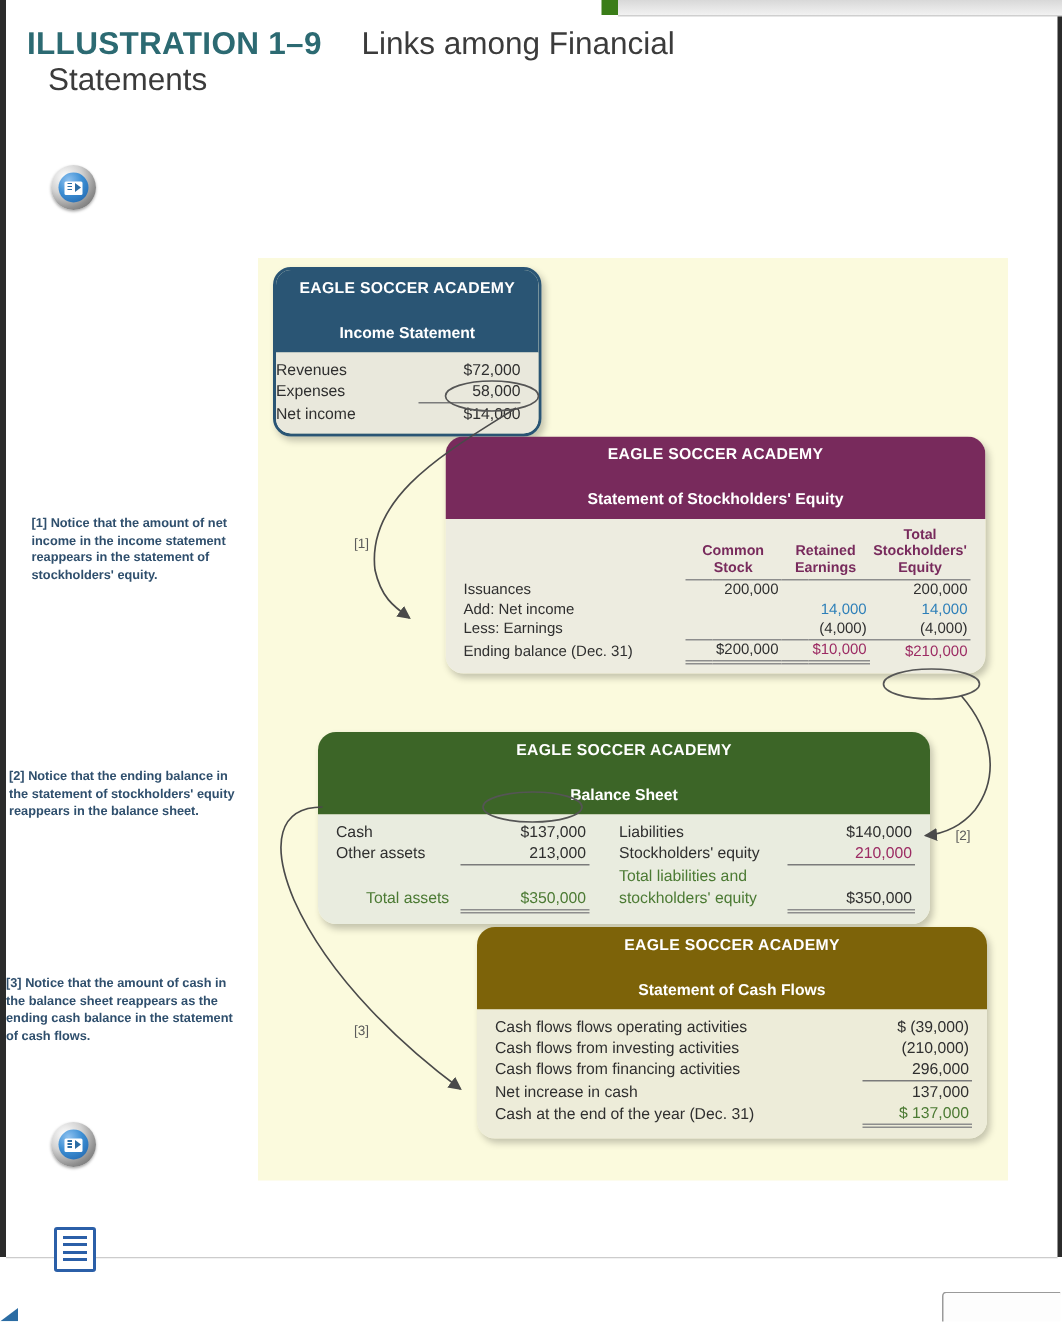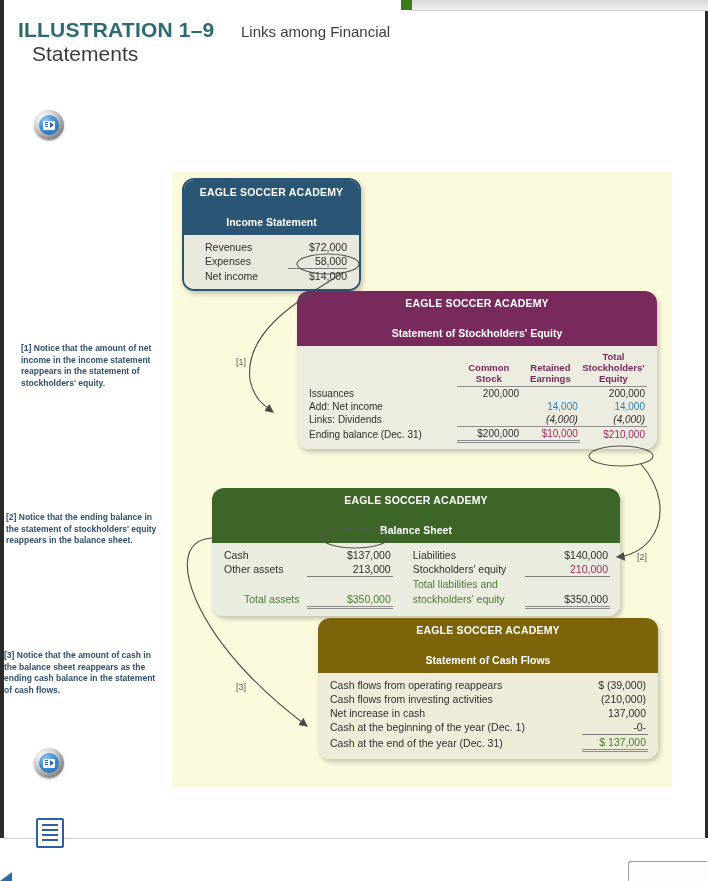--- a/index.html
+++ b/index.html
@@ -20,21 +20,21 @@
   #bottom-hr{position:absolute;left:4px;top:838px;width:701px;height:1px;background:#cccccc;}
   #bottom-panel{position:absolute;left:4px;top:839px;width:701px;height:42px;background:#ffffff;}
   #bottom-box{position:absolute;left:628px;top:861px;width:78px;height:22px;
       border:1px solid #9a9a9a;border-bottom:none;border-right:none;background:#fdfdfd;border-radius:3px 0 0 0;}
   #bottom-blue-mark{position:absolute;left:0px;top:872px;width:12px;height:9px;background:#2b6ca3;
       clip-path:polygon(0 100%,100% 0,100% 100%);}
 
   
   #title-wrap{position:absolute;left:18px;top:18px;width:640px;}
   .t-illus{font-size:21px;font-weight:bold;color:#2c6a72;letter-spacing:.2px;}
-  .t-rest{font-size:15px;color:#3b3b3b;font-weight:400;}
+  .t-rest{font-size:21px;color:#3b3b3b;font-weight:400;}
   #title-line2{margin-left:14px;margin-top:0;font-size:21px;color:#3b3b3b;}
 
   
   .media-icon{position:absolute;width:30px;height:30px;border-radius:50%;
       background:radial-gradient(circle at 32% 28%,#ffffff 0%,#d2d2d2 38%,#8e8e8e 70%,#5d5d5d 100%);
       box-shadow:0 1px 2px rgba(0,0,0,.35);}
   .media-icon .inner{position:absolute;left:5px;top:5px;width:20px;height:20px;border-radius:50%;
       background:radial-gradient(circle at 34% 26%,#8fc2f0 0%,#3d8fd4 45%,#1d5fa6 100%);
       display:flex;align-items:center;justify-content:center;}
   .media-icon .glyph{width:12px;height:9px;background:#ffffff;border-radius:1px;position:relative;}
@@ -62,41 +62,41 @@
   
   .card{position:absolute;border-radius:10px;box-shadow:2px 3px 5px rgba(0,0,0,.22);overflow:hidden;}
   .card .head{color:#ffffff;text-align:center;padding:6px 0 7px;}
   .card .head .l1{font-size:10.5px;font-weight:bold;letter-spacing:.2px;}
   .card .head .l2{font-size:10.5px;font-weight:bold;margin-top:18px;}
   .card .body{background:#edece0;padding:6px 10px 8px;}
 
   
   #income{left:182px;top:178px;width:175px;border:2px solid #2a5574;border-radius:12px;}
   #income .head{background:#2a5574;}
-  #income .body{background:#e9e8dc;padding:5px 12px 6px 21px;}
+  #income .body{background:#e9e8dc;padding:5px 12px 6px 0;}
   #income table{width:100%;border-collapse:collapse;font-size:10.5px;color:#2f2f2f;}
   #income td{padding:1px 0;}
   #income td.num{text-align:right;}
   .uline{border-bottom:1px solid #7b7b7b;padding-bottom:1px;}
 
   
   #equity{left:297px;top:291px;width:360px;border-radius:12px;}
   #equity .head{background:#782a5c;}
   #equity .body{background:#edece0;padding:4px 10px 6px 10px;}
   #equity table{width:100%;border-collapse:collapse;font-size:10px;color:#2f2f2f;}
   #equity th{font-size:9.5px;font-weight:bold;color:#782a5c;text-align:center;vertical-align:bottom;
       padding:1px 2px 2px;line-height:11px;}
   #equity th.hcell{border-bottom:1px solid #8d8d8d;}
   #equity td{padding:1px 2px;white-space:nowrap;}
   #equity td.lbl{text-align:left;}
   #equity td.dol{text-align:left;width:14px;}
   #equity td.num{text-align:right;}
   .blue{color:#2d7fb8;}
   .plum{color:#9c2b63;}
-  .dblu{border-bottom:1px solid #8d8d8d;font-style:italic;}
+  .dblu{border-bottom:1px solid #8d8d8d;}
   .dbl-u{border-bottom:3px double #8d8d8d;}
 
   
   #balance{left:212px;top:488px;width:408px;border-radius:12px;}
   #balance .head{background:#3c6527;}
   #balance .body{background:#e9ecdf;padding:5px 10px 7px 10px;}
   #balance table{width:100%;border-collapse:collapse;font-size:10.5px;color:#2f2f2f;}
   #balance td{padding:1px 2px;vertical-align:top;}
   #balance td.num{text-align:right;white-space:nowrap;}
   .grn{color:#4b7a33;}
@@ -227,21 +227,21 @@
         <td class="lbl">Add: Net income</td>
         <td class="dol"></td>
         <td class="num"></td>
         <td class="dol"></td>
         <td class="num blue">14,000</td>
         <td class="dol"></td>
         <td class="num blue">14,000</td>
       </tr>
 
       <tr>
-        <td class="lbl">Links: Dividends</td>
+        <td class="lbl">Less: Earnings</td>
         <td class="dol dblu"></td>
         <td class="num dblu"></td>
         <td class="dol dblu"></td>
         <td class="num dblu">(4,000)</td>
         <td class="dol dblu"></td>
         <td class="num dblu">(4,000)</td>
       </tr>
 
       <tr>
         <td class="lbl">Ending balance (Dec. 31)</td>
@@ -296,34 +296,34 @@
 
 <div class="card" id="cashflow">
   <div class="head">
     <div class="l1">EAGLE SOCCER ACADEMY</div>
     <div class="l2">Statement of Cash Flows</div>
   </div>
   <div class="body">
     <table>
       <tbody>
           <tr>
-        <td>Cash flows from operating reappears</td>
+        <td>Cash flows flows operating activities</td>
         <td class="num">$ (39,000)</td>
       </tr>
       <tr>
         <td>Cash flows from investing activities</td>
         <td class="num">(210,000)</td>
       </tr>
       <tr>
+        <td>Cash flows from financing activities</td>
+        <td class="num uline">296,000</td>
+      </tr>
+      <tr>
         <td>Net increase in cash</td>
         <td class="num">137,000</td>
-      </tr>
-      <tr>
-        <td>Cash at the beginning of the year (Dec. 1)</td>
-        <td class="num uline">-0-</td>
       </tr>
       <tr>
         <td>Cash at the end of the year (Dec. 31)</td>
         <td class="num grn dbl-u">$ 137,000</td>
       </tr>
     </tbody>
       </table>
   </div>
 </div>
 

